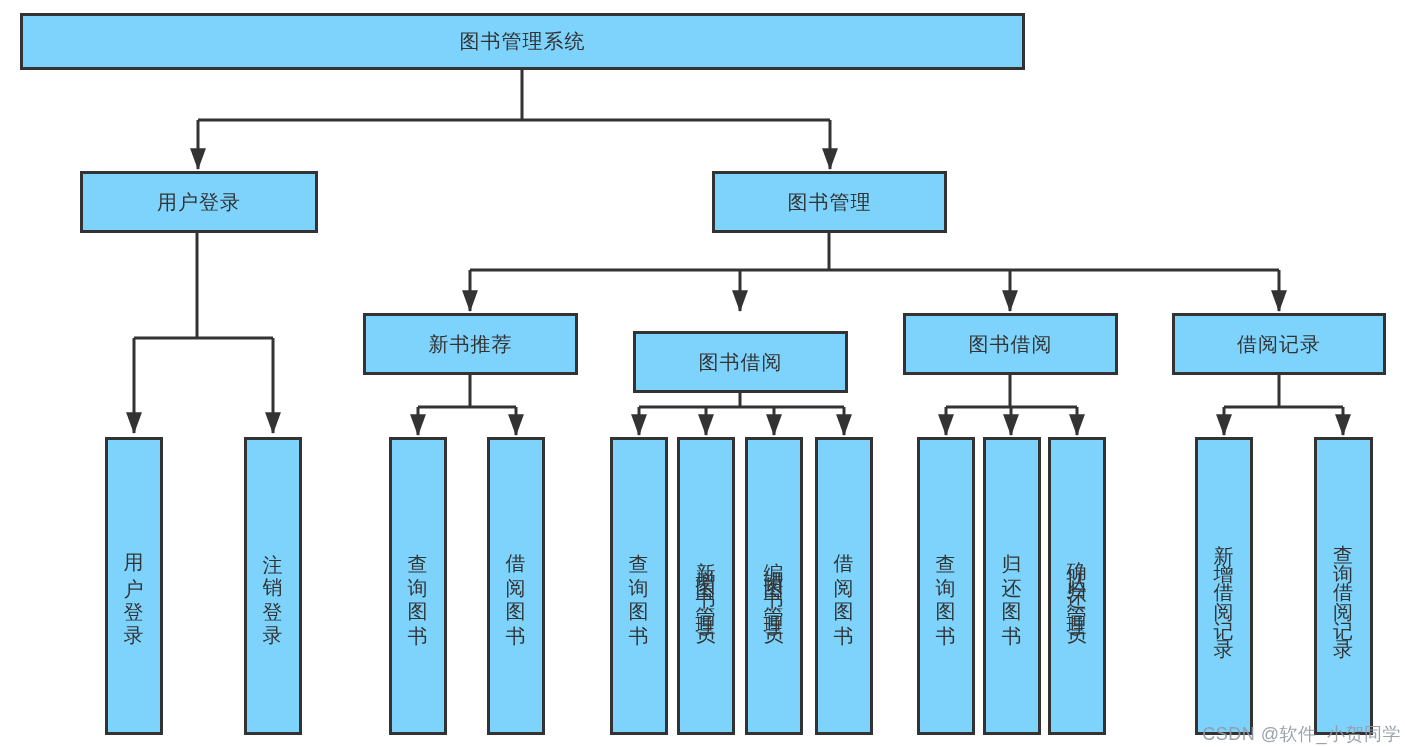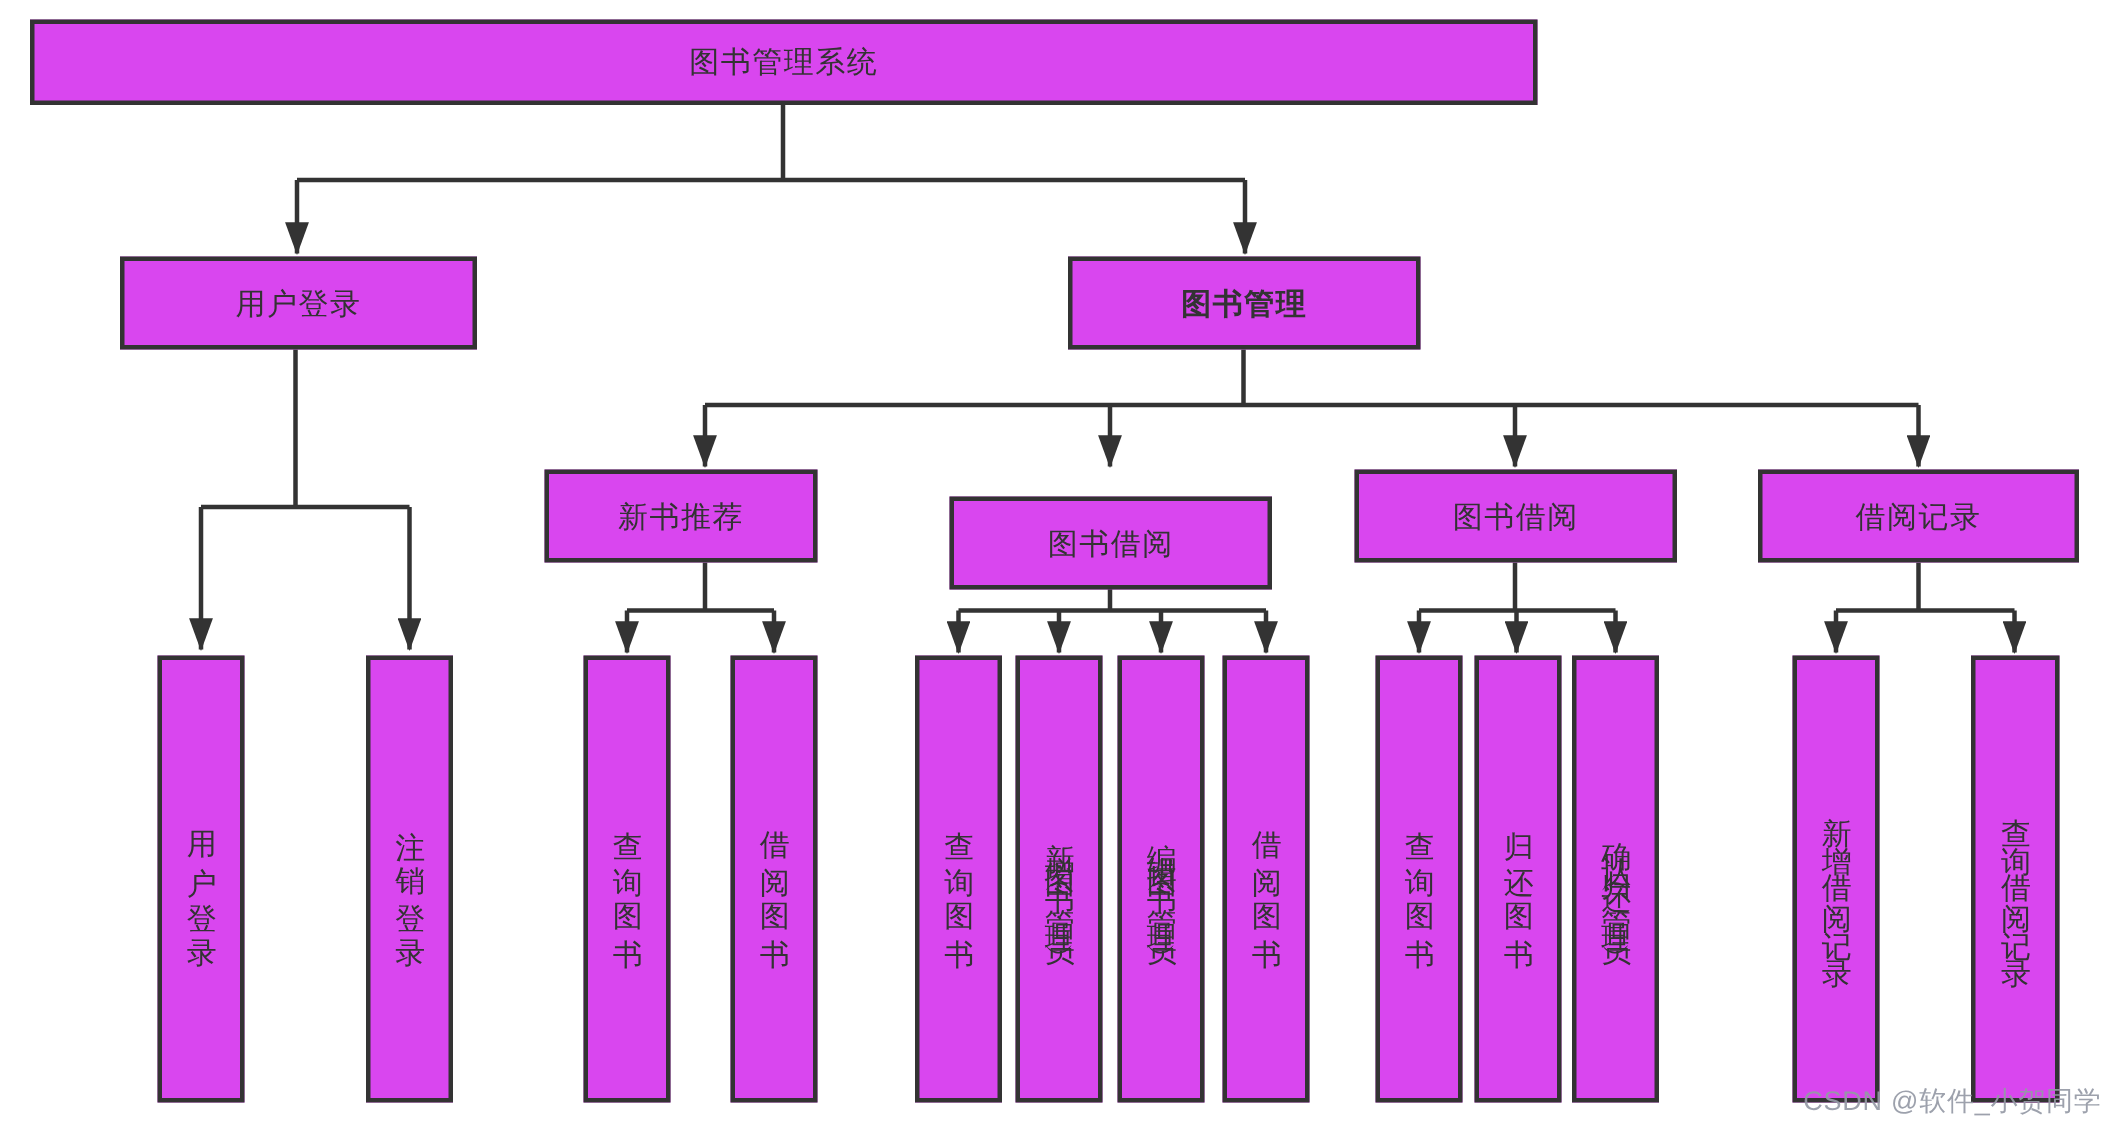--- a/index.html
+++ b/index.html
@@ -26,34 +26,34 @@
     left: 0; top: 0;
     width: 1405px; height: 747px;
     z-index: 1;
   }
   svg.connectors .edges { stroke: var(--line); stroke-width: 3; fill: none; }
   svg.connectors marker path { fill: var(--line); stroke: none; }
 
   .node {
     position: absolute;
     border: 3px solid var(--box-border);
-    background: #d946ef;
+    background: #7dd3fc;
     display: flex;
     align-items: center;
     justify-content: center;
     color: var(--text);
     z-index: 2;
   }
 
   .hbox { font-size: 20px; letter-spacing: 1px; }
 
   .root-box  { left: 20px;  top: 13px;  width: 1005px; height: 57px; }
   .n-user    { left: 80px;  top: 171px; width: 238px;  height: 62px; }
-  .n-mgmt    { left: 712px; top: 171px; width: 235px;  height: 62px; font-weight: bold; }
-  .n-l3-0    { left: 363px; top: 313px; width: 182px;  height: 62px; }
+  .n-mgmt    { left: 712px; top: 171px; width: 235px;  height: 62px; }
+  .n-l3-0    { left: 363px; top: 313px; width: 215px;  height: 62px; }
   .n-l3-1    { left: 633px; top: 331px; width: 215px;  height: 62px; }
   .n-l3-2    { left: 903px; top: 313px; width: 215px;  height: 62px; }
   .n-l3-3    { left: 1172px;top: 313px; width: 214px;  height: 62px; }
 
   .vbox {
     top: 437px;
     width: 58px;
     height: 298px;
   }
   .vbox span {

